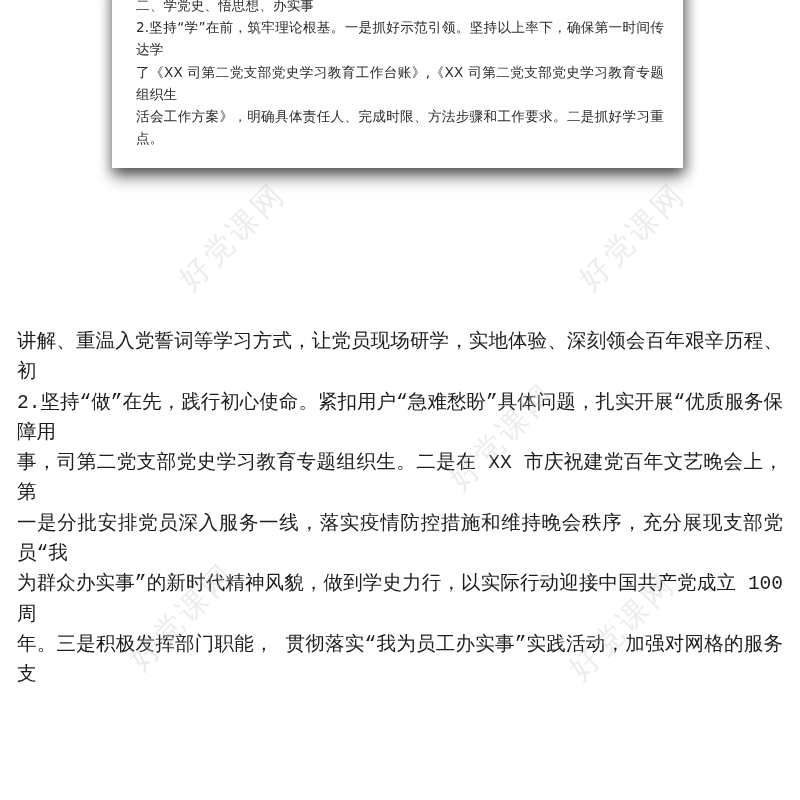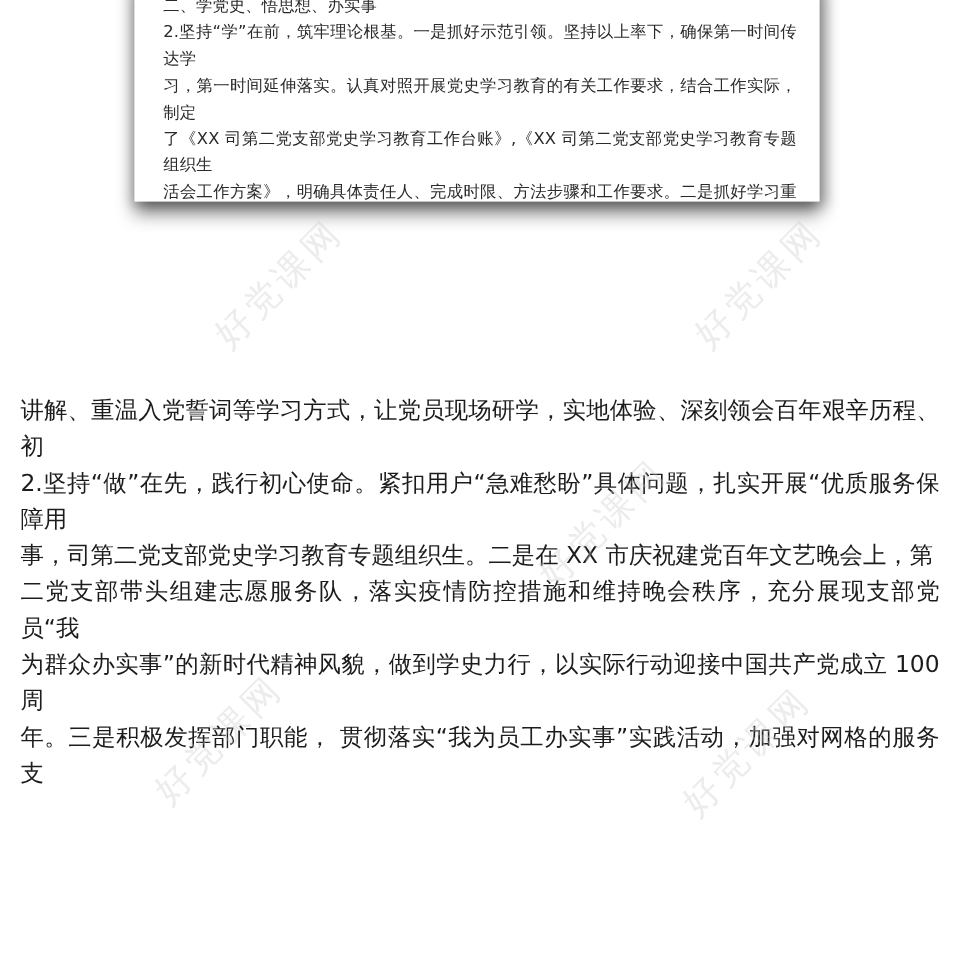--- a/index.html
+++ b/index.html
@@ -58,43 +58,43 @@
       left: 17px;
       top: 327px;
       width: 766px;
       font-size: 19.5px;
       line-height: 30.3px;
       color: #1c1c1c;
       text-align: justify;
     }
     .main-text p {
       margin: 0;
+      font-family: Liberation Mono, monospace;
     }
   </style>
 </head>
 <body>
 
 <div class="preview-card">
   <div class="preview-text">
     <p>二、学党史、悟思想、办实事</p>
     <p>2.坚持“学”在前，筑牢理论根基。一是抓好示范引领。坚持以上率下，确保第一时间传达学</p>
-    <p>习，第一时间延伸落实。认真对照开展党史学习教育的有关工作要求，结合工作实际，制定</p>
     <p>了《XX 司第二党支部党史学习教育工作台账》,《XX 司第二党支部党史学习教育专题组织生</p>
     <p>活会工作方案》，明确具体责任人、完成时限、方法步骤和工作要求。二是抓好学习重点。</p>
 
   </div>
 </div>
 
 <div class="watermark" style="left:170px; top:270px;">好党课网</div>
 <div class="watermark" style="left:570px; top:270px;">好党课网</div>
 <div class="watermark" style="left:440px; top:470px;">好党课网</div>
 <div class="watermark" style="left:120px; top:650px;">好党课网</div>
 <div class="watermark" style="left:560px; top:660px;">好党课网</div>
 
 <div class="main-text">
   <p>讲解、重温入党誓词等学习方式，让党员现场研学，实地体验、深刻领会百年艰辛历程、初</p>
   <p>2.坚持“做”在先，践行初心使命。紧扣用户“急难愁盼”具体问题，扎实开展“优质服务保障用</p>
   <p>事，司第二党支部党史学习教育专题组织生。二是在 XX 市庆祝建党百年文艺晚会上，第</p>
-  <p>二党支部带头组建志愿服务队，落实疫情防控措施和维持晚会秩序，充分展现支部党员“我</p>
+  <p>一是分批安排党员深入服务一线，落实疫情防控措施和维持晚会秩序，充分展现支部党员“我</p>
   <p>为群众办实事”的新时代精神风貌，做到学史力行，以实际行动迎接中国共产党成立 100 周</p>
   <p>年。三是积极发挥部门职能， 贯彻落实“我为员工办实事”实践活动，加强对网格的服务支</p>
 
 </div>
 
 </body></html>

